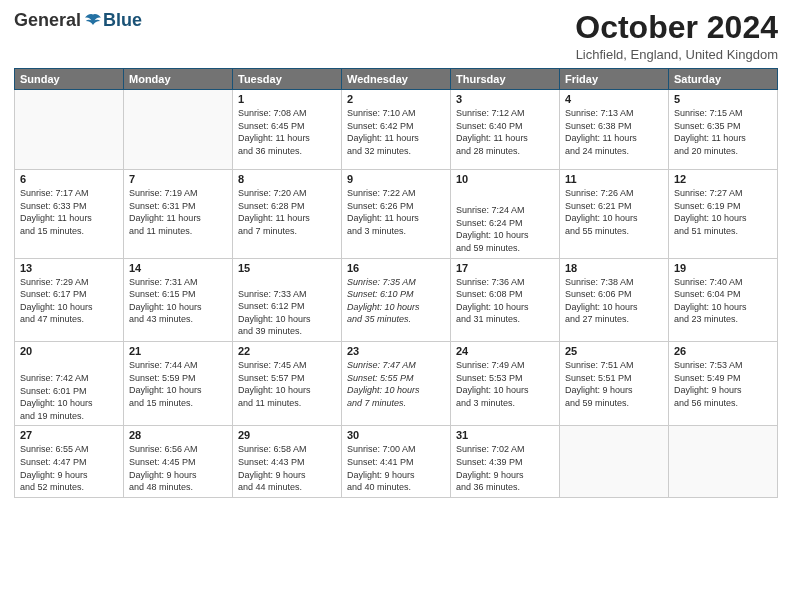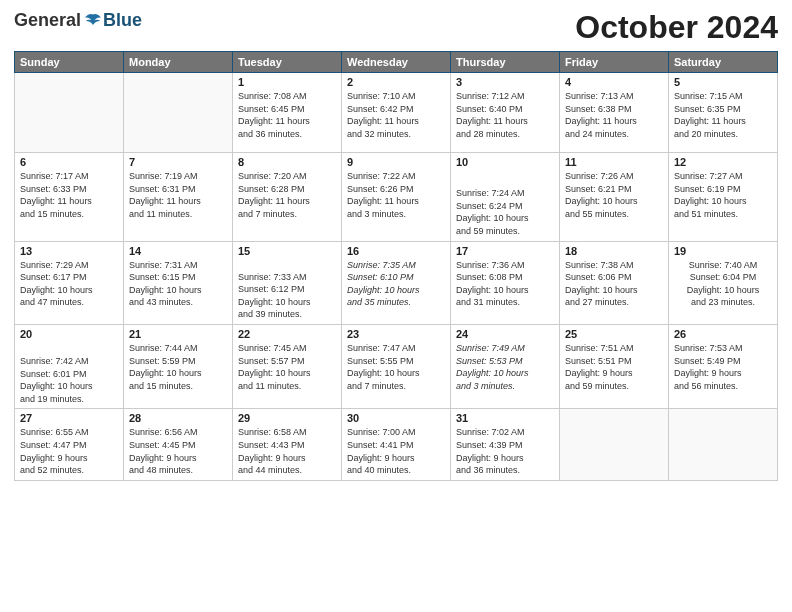--- a/index.html
+++ b/index.html
@@ -111,20 +111,21 @@
       <div class="logo-text">
         <span class="logo-general">General</span>
         <svg class="logo-icon" viewBox="0 0 24 20" fill="#2471a3">
           <path d="M12 2 C14 0 20 2 22 6 C18 5 16 7 14 9 C16 8 19 8 21 10 C17 10 14 12 12 15 C10 12 7 10 3 10 C5 8 8 8 10 9 C8 7 6 5 2 6 C4 2 10 0 12 2Z"></path>
         </svg>
         <span class="logo-blue">Blue</span>
       </div>
     </div>
     <div class="title-block">
       <div class="month-title">October 2024</div>
+      <div class="location">Lichfield, England, United Kingdom</div>
     </div>
   </div>
 
   <table class="calendar">
     <thead>
       <tr>
         <th>Sunday</th>
         <th>Monday</th>
         <th>Tuesday</th>
         <th>Wednesday</th>
@@ -262,21 +263,21 @@
           </td>
           <td>
             <span class="day-number">18</span>
             <div class="day-info" style="white-space: pre-line;">Sunrise: 7:38 AM
 Sunset: 6:06 PM
 Daylight: 10 hours
 and 27 minutes.</div>
           </td>
           <td>
             <span class="day-number">19</span>
-            <div class="day-info" style="white-space: pre-line; text-align: center;">Sunrise: 7:40 AM
+            <div class="day-info" style="white-space: pre-line;">Sunrise: 7:40 AM
 Sunset: 6:04 PM
 Daylight: 10 hours
 and 23 minutes.</div>
           </td>
         </tr>
         <tr>
           <td>
             <span class="day-number">20</span>
             <div class="day-info" style="white-space: pre-line; margin-top: 15px;">Sunrise: 7:42 AM
 Sunset: 6:01 PM
@@ -292,28 +293,28 @@
           </td>
           <td>
             <span class="day-number">22</span>
             <div class="day-info" style="white-space: pre-line;">Sunrise: 7:45 AM
 Sunset: 5:57 PM
 Daylight: 10 hours
 and 11 minutes.</div>
           </td>
           <td>
             <span class="day-number">23</span>
-            <div class="day-info" style="white-space: pre-line;">Sunrise: 7:47 AM
+            <div class="day-info" style="white-space: pre-line; font-style: italic;">Sunrise: 7:47 AM
 Sunset: 5:55 PM
 Daylight: 10 hours
 and 7 minutes.</div>
           </td>
           <td>
             <span class="day-number">24</span>
-            <div class="day-info" style="white-space: pre-line; font-style: italic;">Sunrise: 7:49 AM
+            <div class="day-info" style="white-space: pre-line;">Sunrise: 7:49 AM
 Sunset: 5:53 PM
 Daylight: 10 hours
 and 3 minutes.</div>
           </td>
           <td>
             <span class="day-number">25</span>
             <div class="day-info" style="white-space: pre-line;">Sunrise: 7:51 AM
 Sunset: 5:51 PM
 Daylight: 9 hours
 and 59 minutes.</div>

